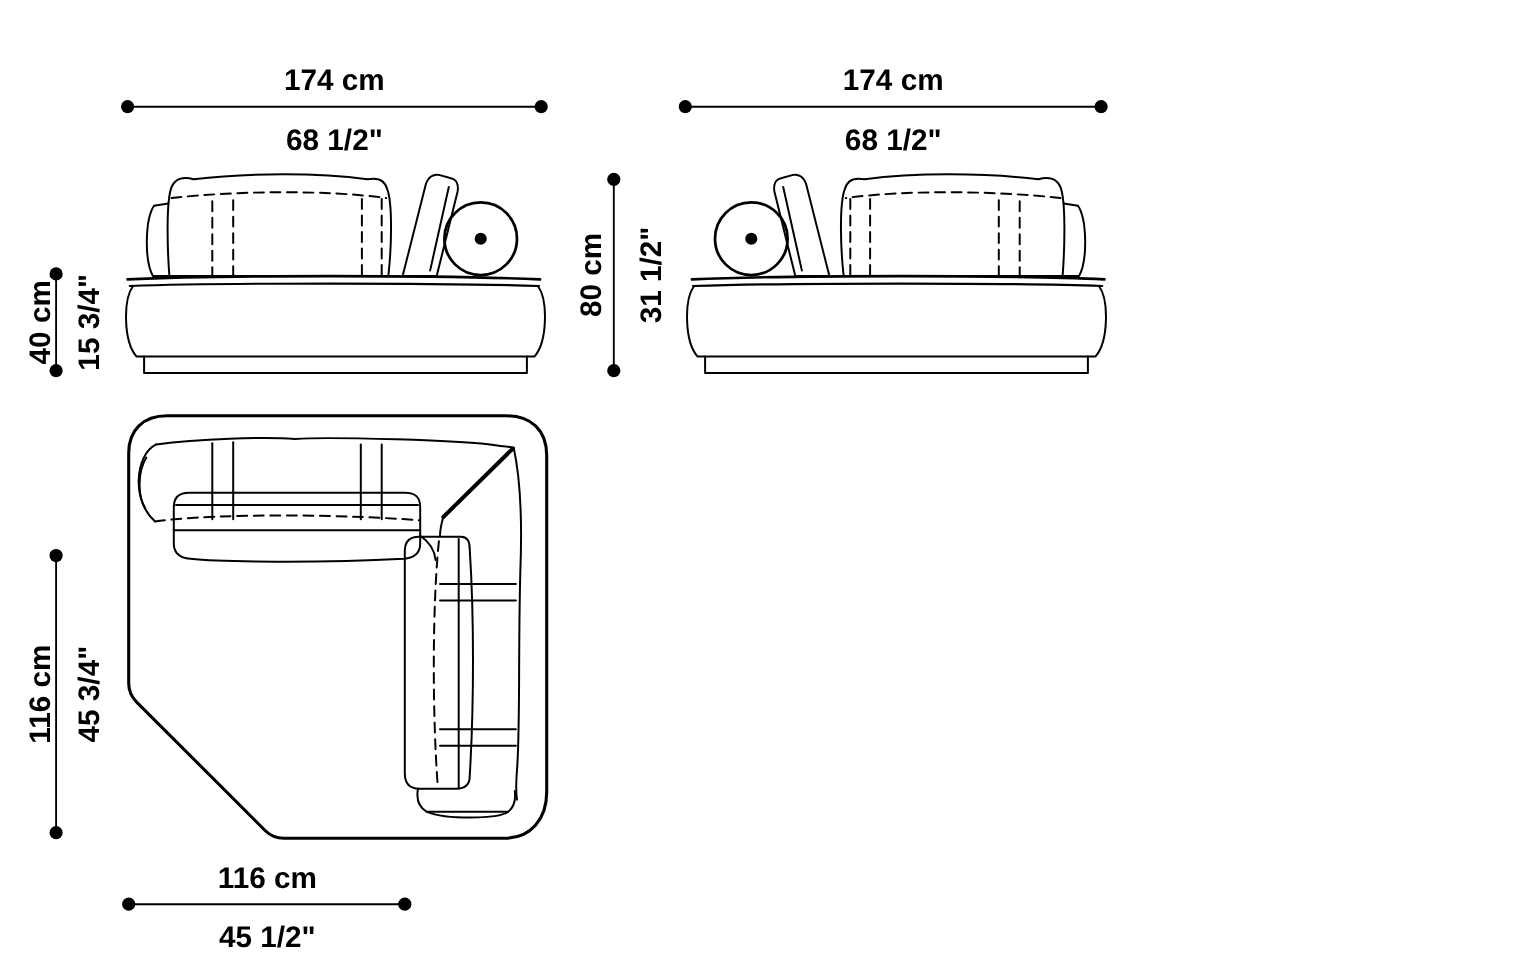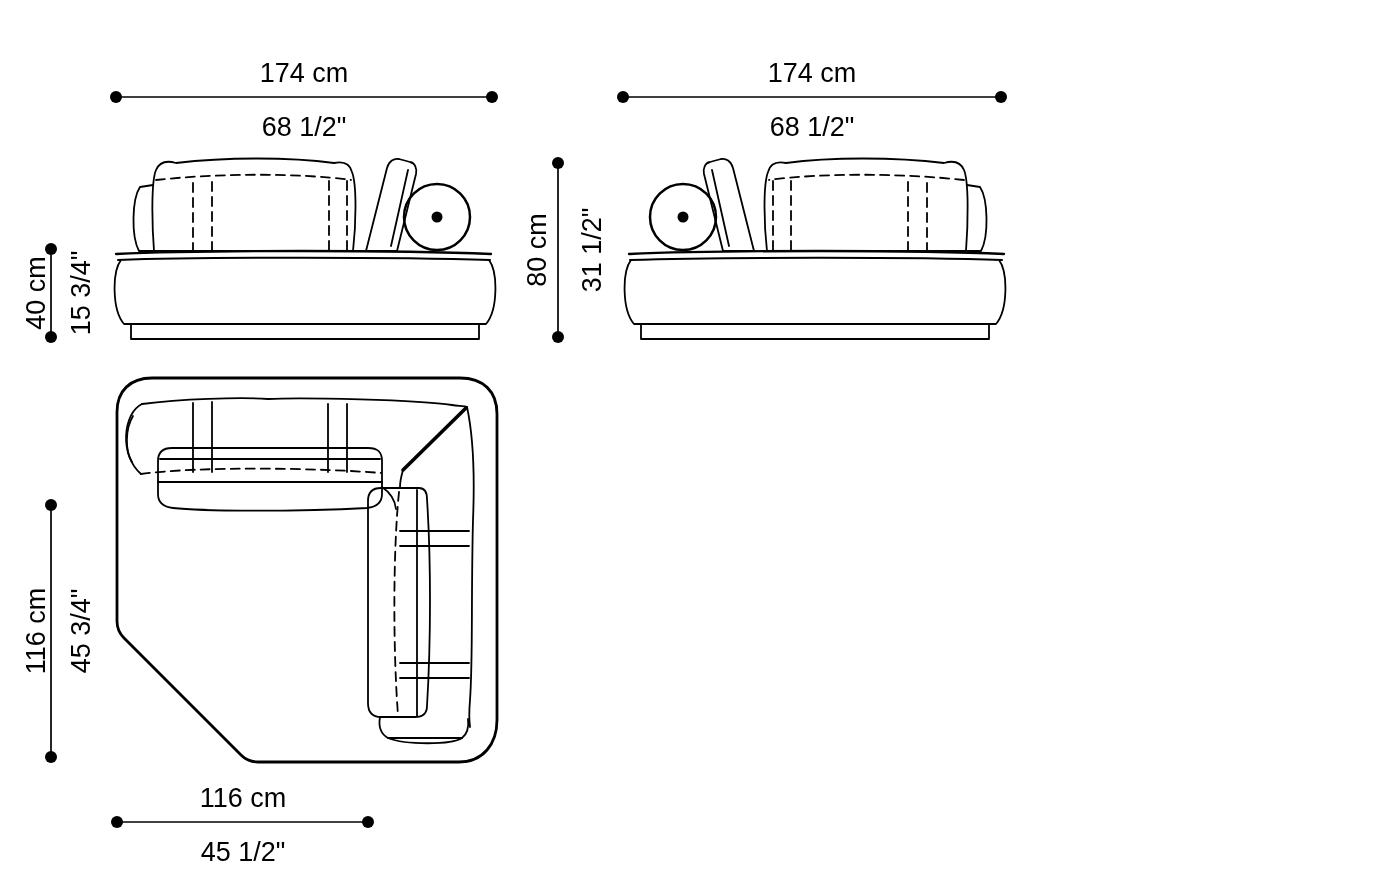--- a/index.html
+++ b/index.html
@@ -2,20 +2,21 @@
 <html><head>
 <meta charset="utf-8">
 <style>
   html,body{margin:0;padding:0;background:#ffffff;}
   .canvas{
     position:relative;
     width:1400px;height:876px;
     background:#ffffff;
     font-family:"Liberation Sans","DejaVu Sans",sans-serif;
     overflow:hidden;
+    font-weight:bold;
   }
   svg{display:block;}
   text{
     font-family:"Liberation Sans","DejaVu Sans",sans-serif;
     font-size:27px;
     fill:#000000;
     stroke:none;
   }
 </style>
 </head>

